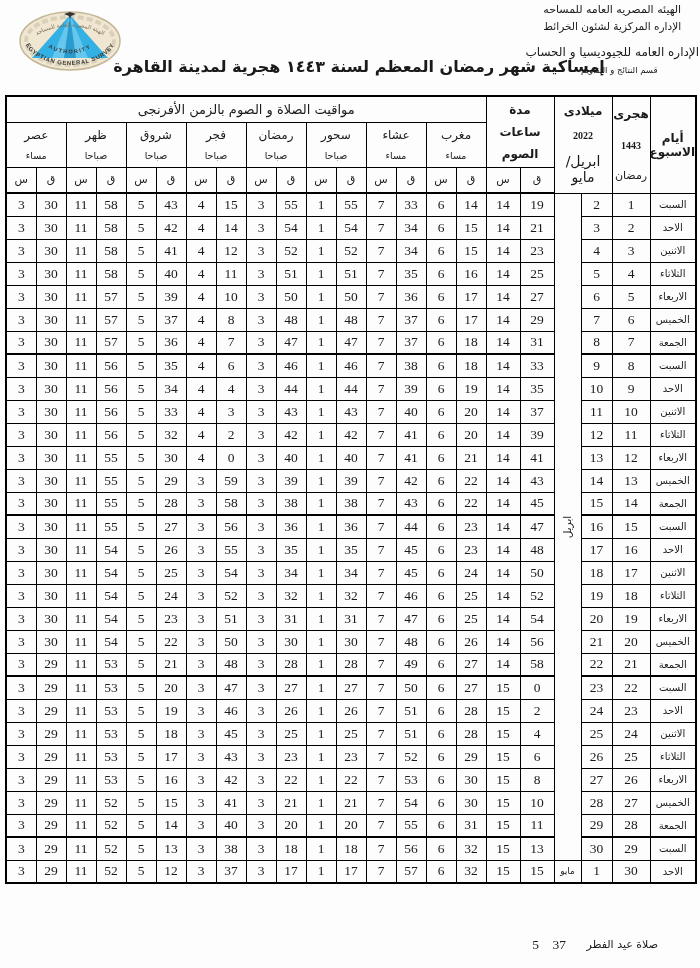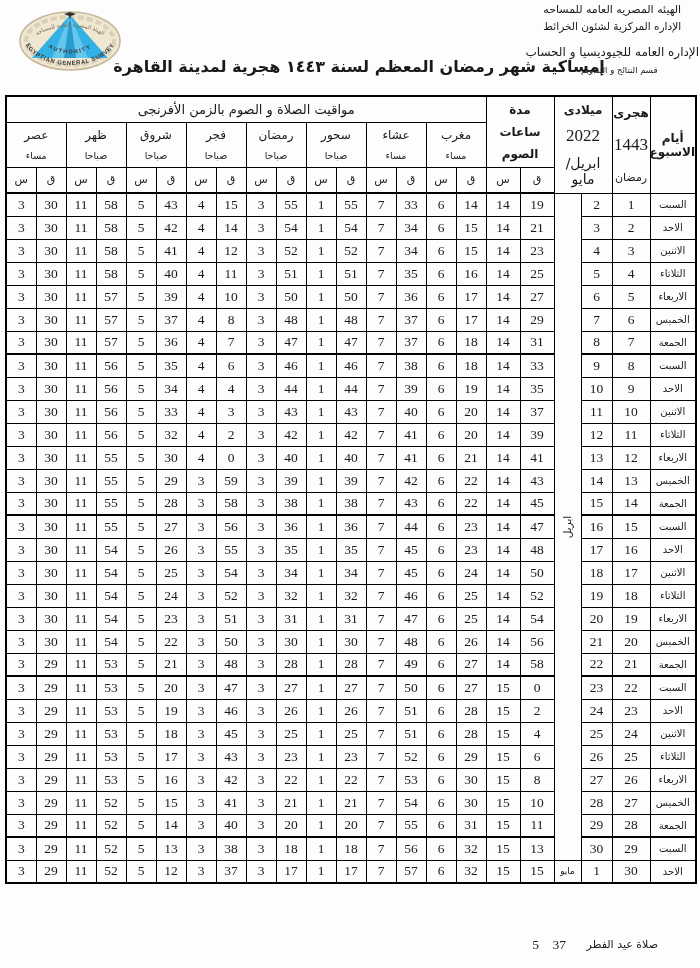--- a/index.html
+++ b/index.html
@@ -20,21 +20,21 @@
        table-layout:fixed;border:2.5px solid #000}
   .tbl th,.tbl td{border:1px solid #000;padding:0;text-align:center;vertical-align:middle;
        overflow:hidden;font-weight:normal}
   .gL{border-left-width:2px}
   .r1{height:26px}.r2{height:45px}.r3{height:26px}
   .span-h{font-weight:bold;font-size:13px}
   .stack{display:flex;flex-direction:column;justify-content:space-around;align-items:center}
   .s93{height:93px}.s66{height:66px}
   .wstack{display:flex;flex-direction:column;justify-content:center;height:93px}
   .hb{font-size:12px;font-weight:bold}
-  .hy{font-size:17px;font-weight:normal;font-family:"Liberation Serif","DejaVu Sans",serif}
+  .hy{font-size:10px;font-weight:bold;font-family:"Liberation Serif","DejaVu Sans",serif}
   .hm{font-size:11px}
   .gm{font-size:14px}
   .pstack{display:flex;flex-direction:column;justify-content:space-around;height:42px}
   .pn{font-size:12px}
   .pp{font-size:9.5px}
   .sq{font-size:11px;height:25px}
   thead tr.r3 th{border-bottom-width:2px}
   .num{font-family:"Liberation Serif","DejaVu Sans",serif;font-size:13.5px;height:23px}
   .wd{font-size:10px;height:23px}
   .wk td{border-top-width:2px}

